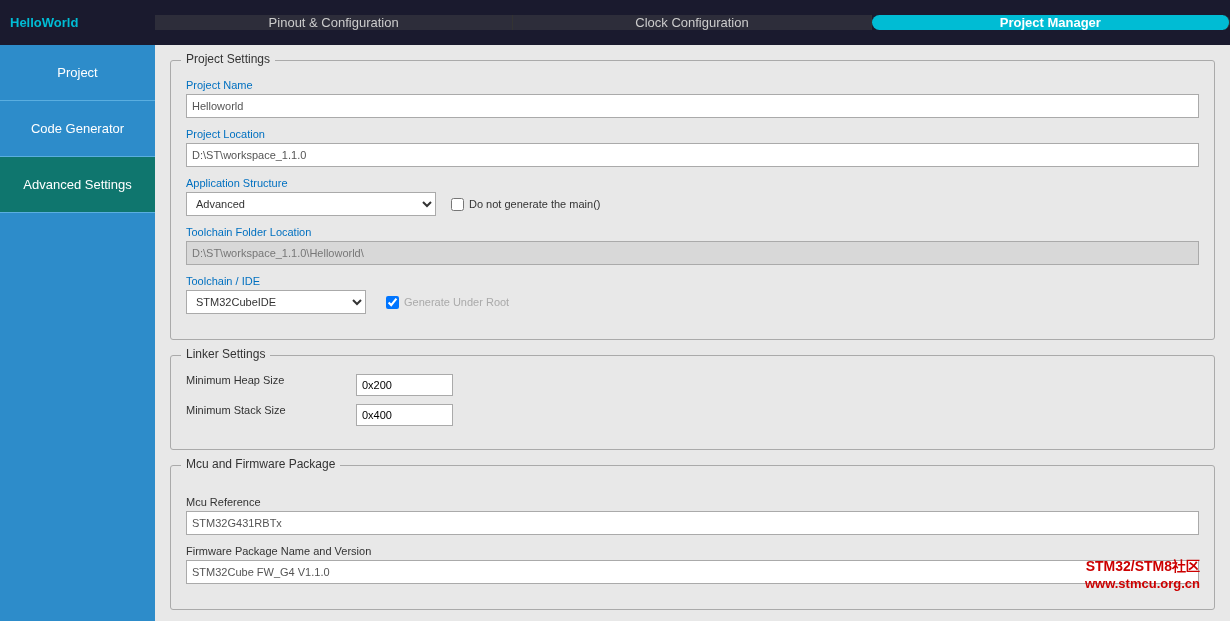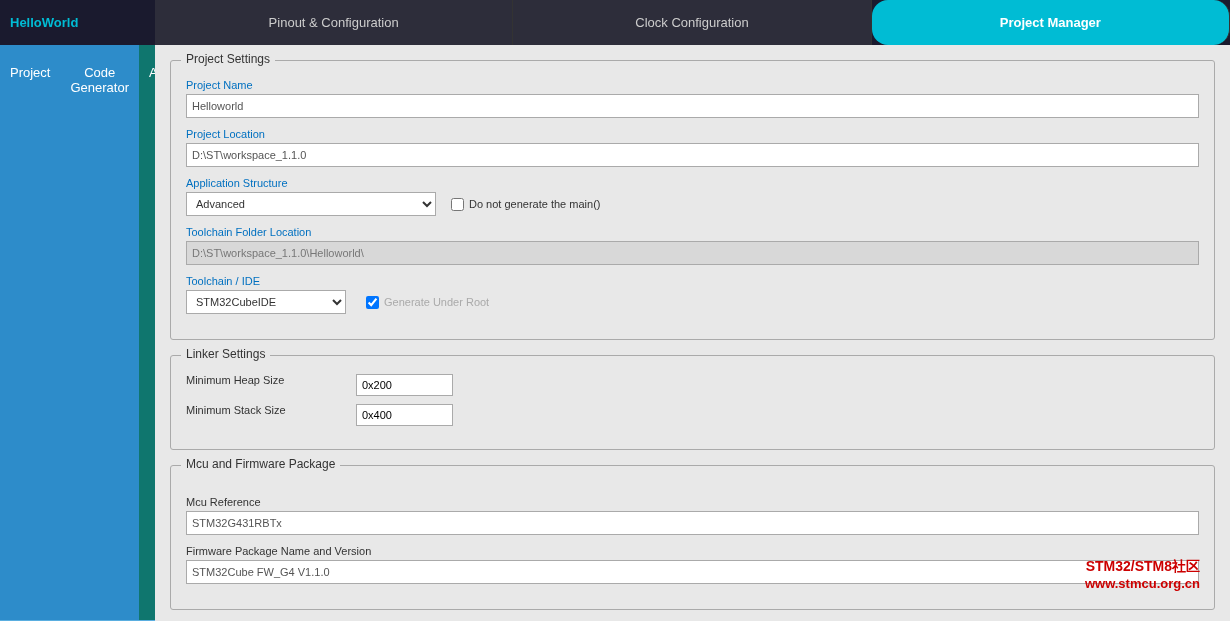--- a/index.html
+++ b/index.html
@@ -19,20 +19,21 @@
       padding-left: 10px;
     }
     .logo-text {
       color: #00bcd4;
       font-size: 13px;
       font-weight: bold;
     }
     .top-tabs {
       display: flex;
       flex: 1;
+      align-items: center;
     }
     .top-tab {
       flex: 1;
       display: flex;
       align-items: center;
       justify-content: center;
       color: #ccc;
       font-size: 13px;
       cursor: pointer;
       border-right: 1px solid #333;
@@ -54,21 +55,21 @@
     .main-layout {
       display: flex;
       height: 576px;
     }
 
     
     .sidebar {
       width: 155px;
       background: #2d8cca;
       display: flex;
-      flex-direction: row;
+      flex-direction: column;
     }
     .sidebar-item {
       padding: 20px 10px;
       color: #fff;
       font-size: 13px;
       text-align: center;
       cursor: pointer;
       border-bottom: 1px solid #5aaee0;
     }
     .sidebar-item.advanced-settings {
@@ -156,21 +157,21 @@
       color: #333;
     }
 
     
     .toolchain-row {
       display: flex;
       align-items: center;
       gap: 20px;
     }
     .toolchain-row .form-select {
-      width: 160px;
+      width: 180px;
     }
     .gen-under-root {
       display: flex;
       gap: 5px;
       font-size: 11px;
       color: #aaa;
     }
 
     
     .linker-row {

